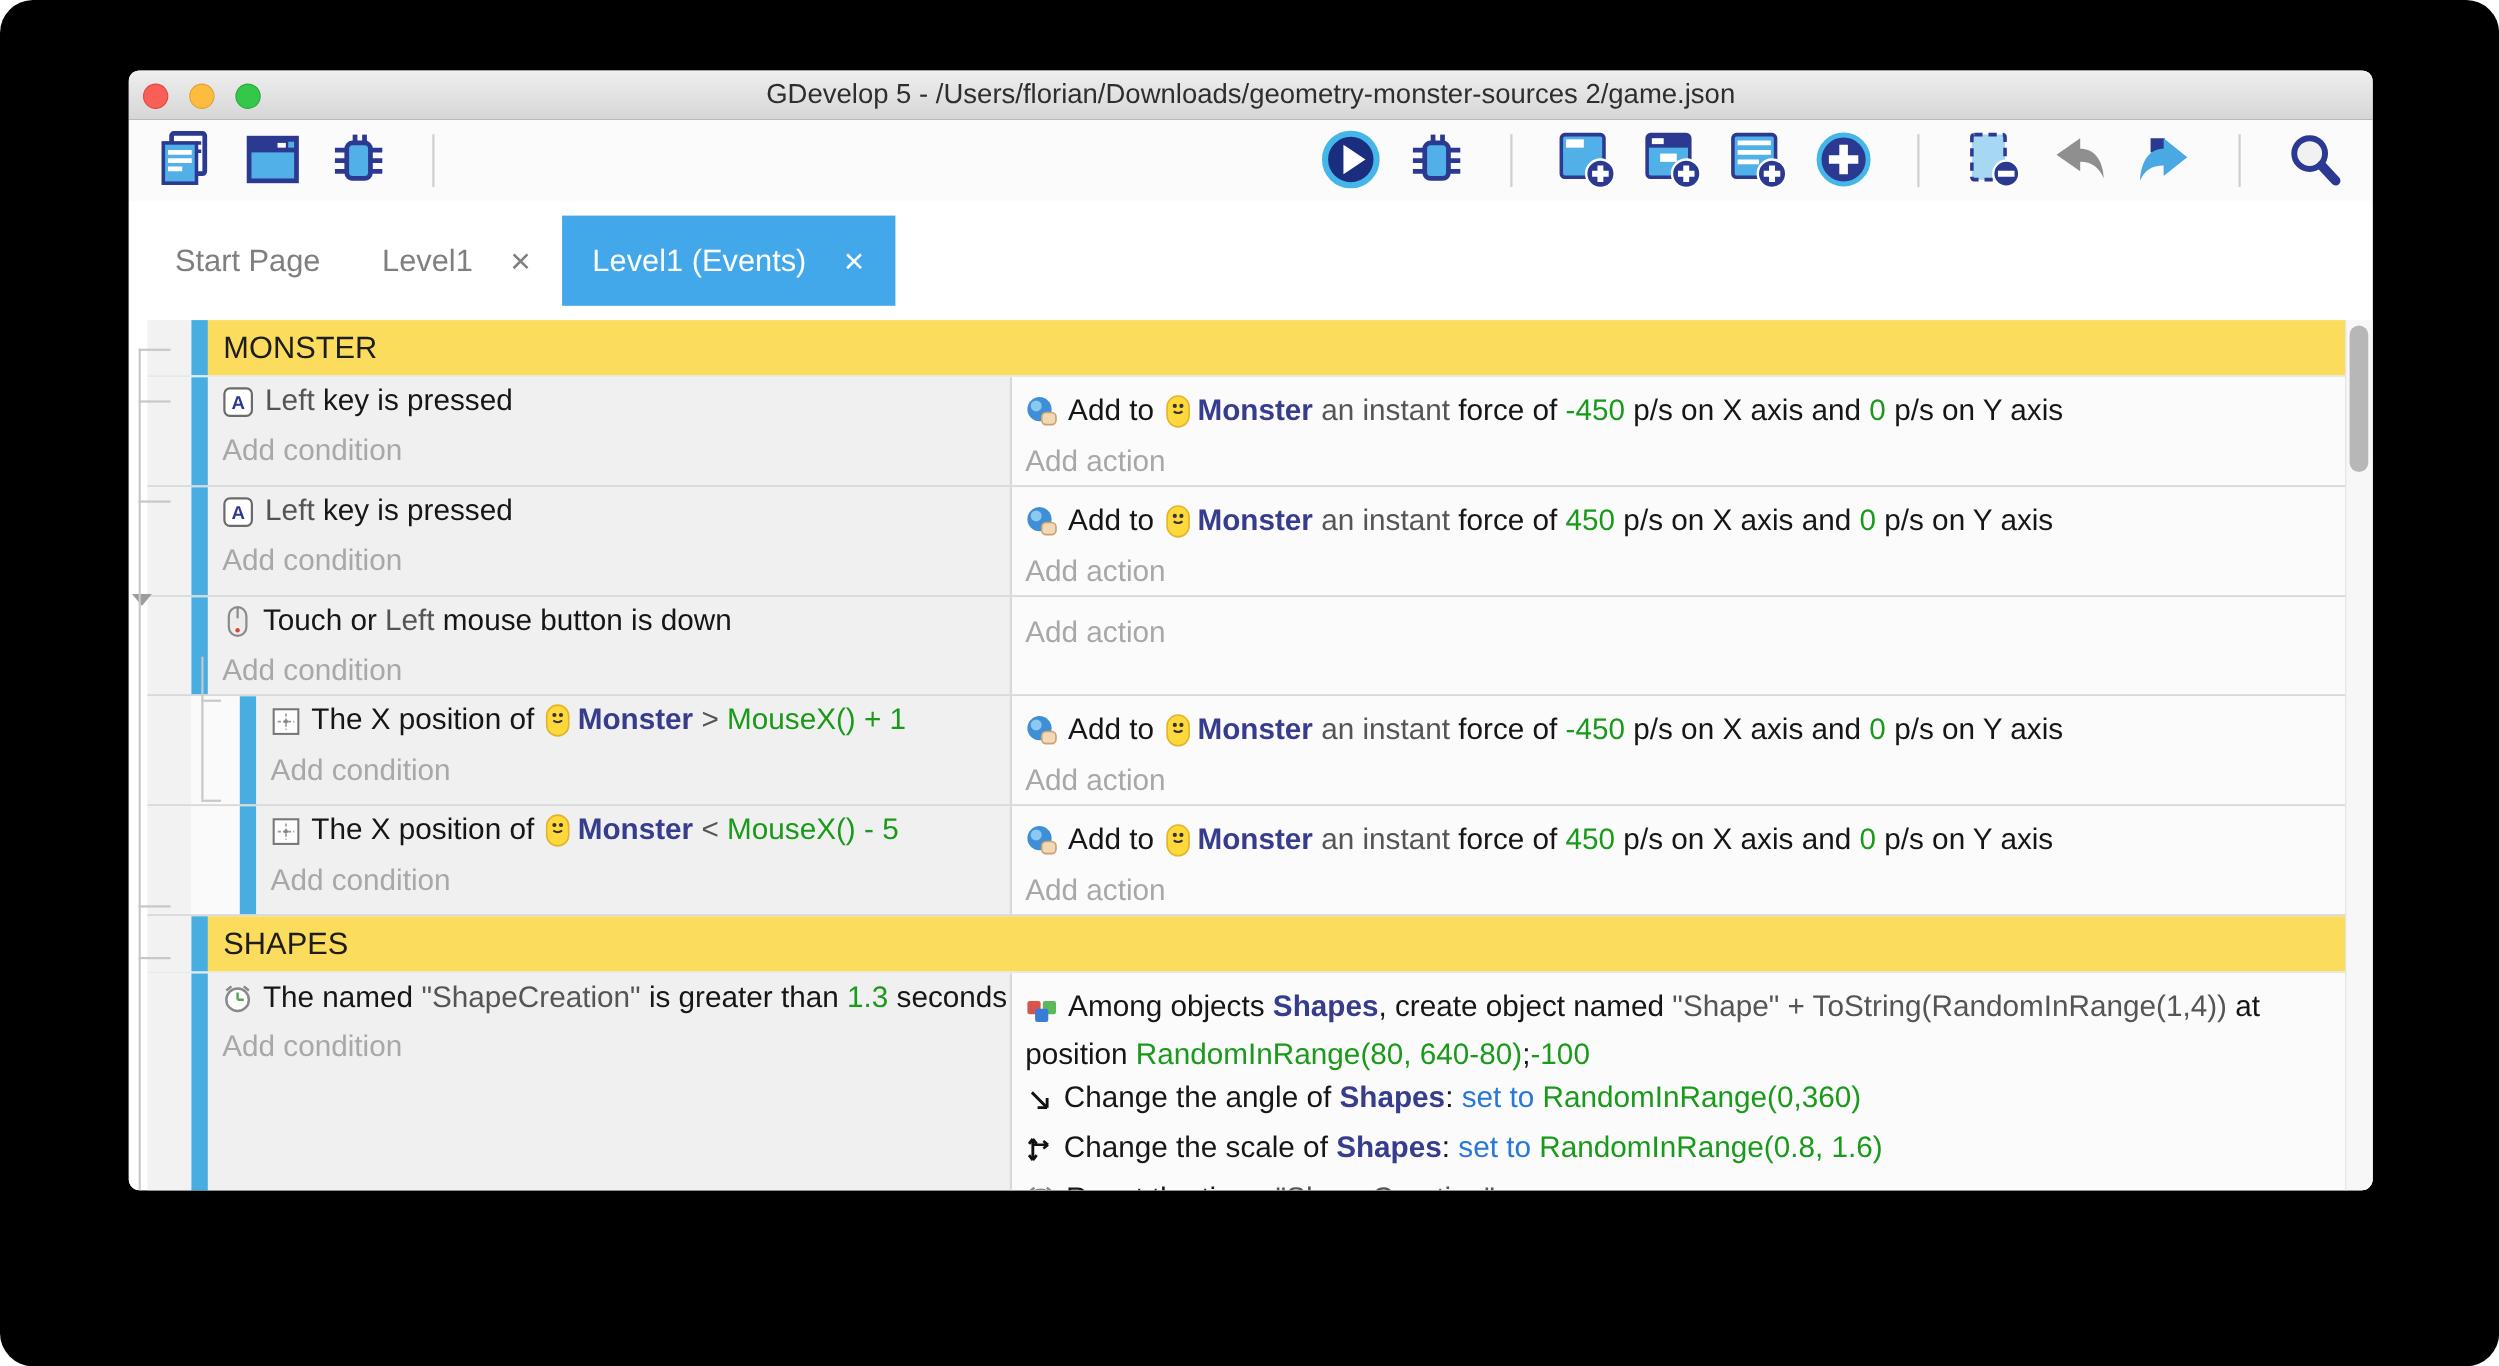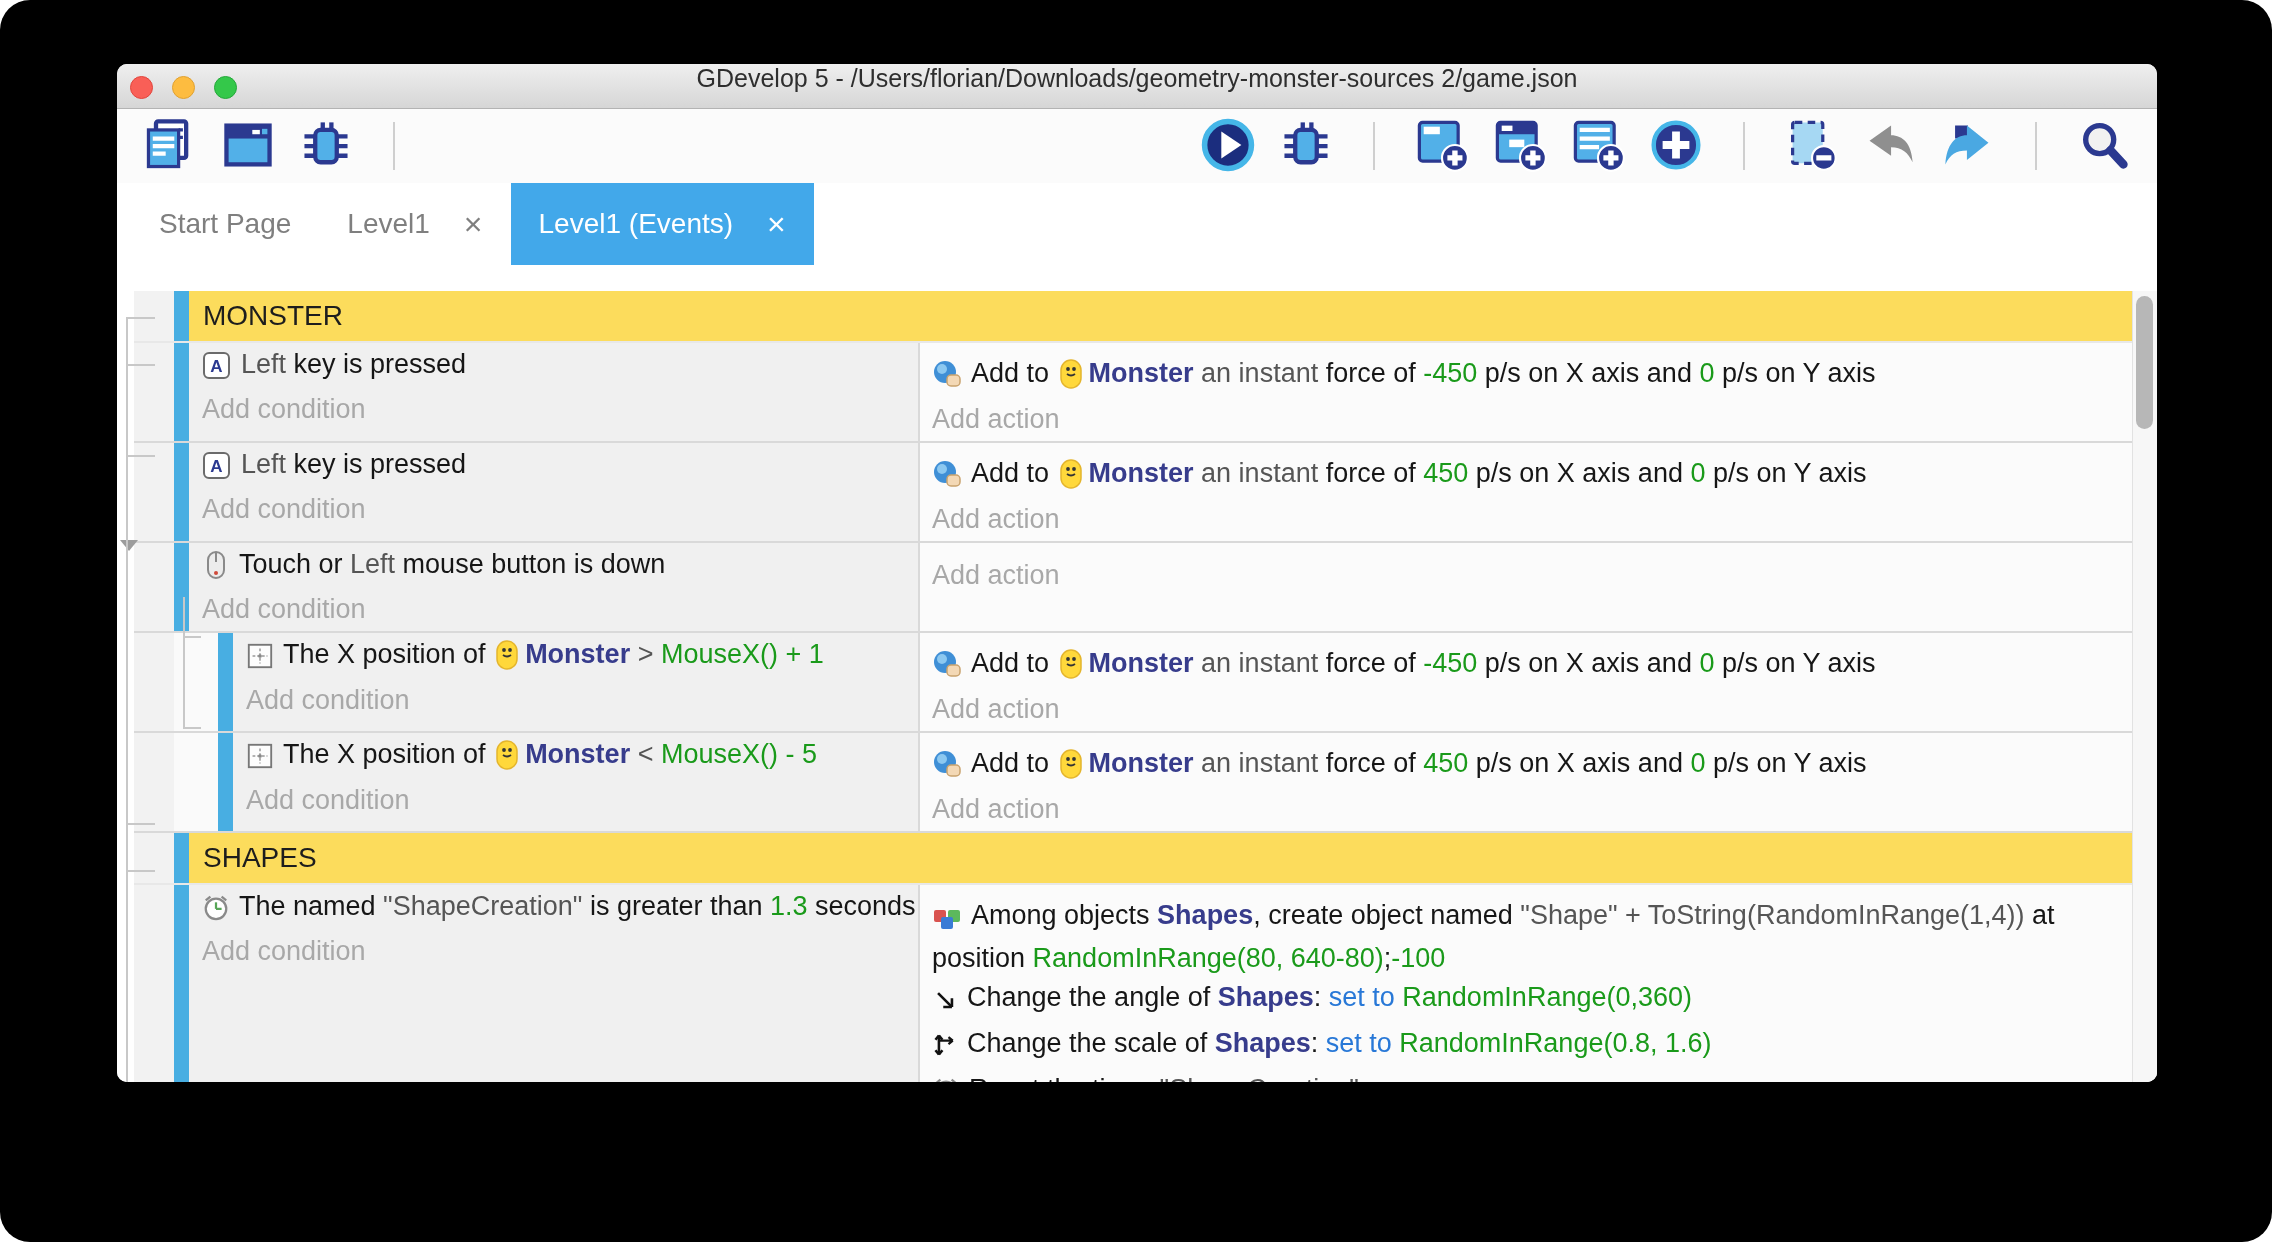--- a/index.html
+++ b/index.html
@@ -12,39 +12,39 @@
   
   .window{
     position:absolute;left:117px;top:64px;width:2040px;height:1018px;
     background:#fff;border-radius:10px;overflow:hidden;
   }
 
   
   .titlebar{
     height:44px;background:linear-gradient(#efefef,#d6d6d6);
     border-bottom:1px solid #b3b3b3;position:relative;
-    display:flex;justify-content:center;
+    display:flex;align-items:center;justify-content:center;
   }
   .titlebar .title{font-size:25px;color:#2e2e2e;}
   .traffic{position:absolute;left:13px;top:12px;display:flex;gap:19px;}
   .light{width:21px;height:21px;border-radius:50%;}
   .light.red{background:#f95f57;border:1px solid #e2453c;}
   .light.yellow{background:#fdbc40;border:1px solid #e0a131;}
   .light.green{background:#34c84a;border:1px solid #24a83a;}
 
   
   .toolbar{height:74px;display:flex;align-items:center;background:#fbfbfb;padding:0 24px;}
   .tool-group{display:flex;align-items:center;gap:20px;}
   .tool-sep{width:2px;height:48px;background:#cfcfcf;margin:0 18px;}
   .tool-btn{width:58px;height:58px;display:flex;align-items:center;justify-content:center;
     background:none;border:none;padding:0;cursor:pointer;}
   .tb-spacer{flex:1;}
 
   
-  .tabbar{height:108px;display:flex;align-items:flex-start;background:#fff;padding-left:14px;}
+  .tabbar{height:108px;display:flex;align-items:center;background:#fff;padding-left:14px;}
   .tab{height:82px;display:flex;align-items:center;gap:34px;padding:0 28px;
     font-size:28px;color:#7f7f7f;cursor:pointer;}
   .tab .tab-close{font-size:32px;color:#7f7f7f;line-height:1;}
   .tab.active{background:var(--accent-blue,#42a8ea);color:#fff;}
   .tab.active .tab-close{color:#fff;}
 
   
   .events{position:relative;height:792px;background:#fff;}
   .rows{position:absolute;left:17px;top:0;right:24px;}
   .row{display:flex;border-bottom:2px solid #d9d9d9;align-items:stretch;}

